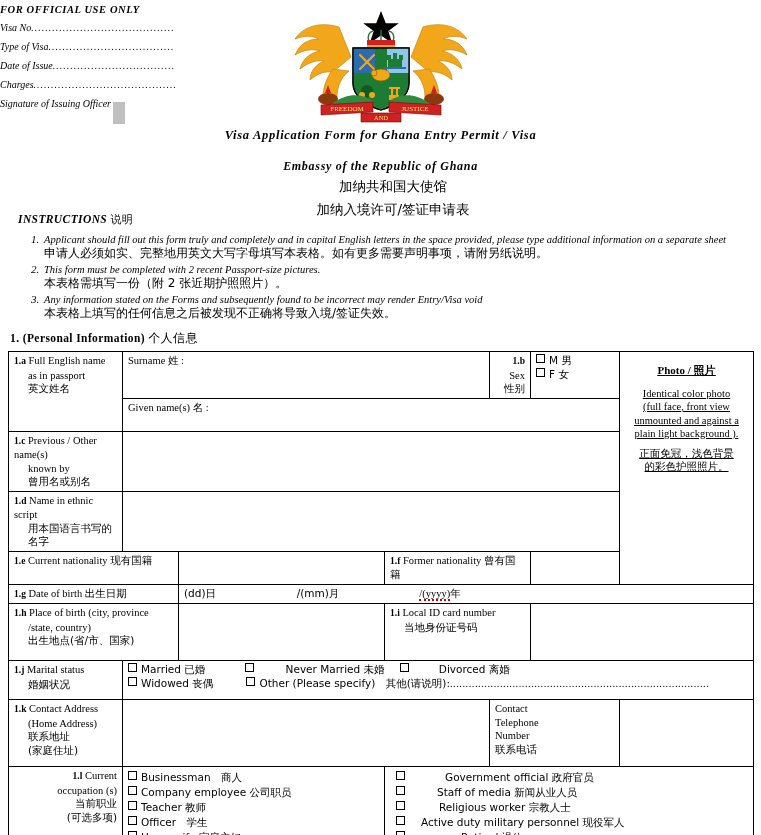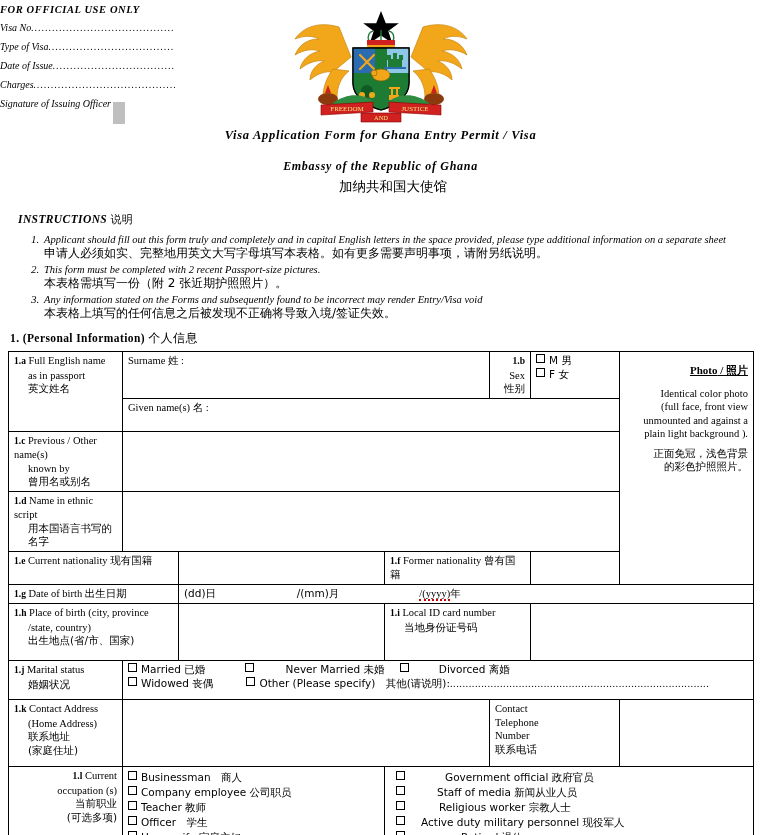--- a/index.html
+++ b/index.html
@@ -36,21 +36,21 @@
   table.form{position:absolute;left:8px;top:351px;width:745px;border-collapse:collapse;table-layout:fixed;}
   table.form td{border:1px solid #000;padding:2px 5px;vertical-align:top;font-size:10.5px;line-height:13.5px;margin-left:8px;}
   .cn{font-family:"DejaVu Sans",sans-serif;}
   .lbl{font-size:10.5px;line-height:14px;}
   .lbl .idx{font-weight:bold;font-size:9.5px;}
   .ind1{padding-left:14px;display:block;}
   .mid{vertical-align:middle;}
   .ctr{text-align:right;}
   .cbx{display:inline-block;width:7px;height:7px;border:1px solid #000;margin-right:4px;vertical-align:1px;}
   .cb-row{white-space:nowrap;}
-  .photo-cell{text-align:right;font-size:10px;line-height:13.5px;vertical-align:top;}
+  .photo-cell{text-align:center;font-size:10px;line-height:13.5px;vertical-align:top;text-decoration:underline;}
   .photo-cell .ph-title{font-weight:bold;text-decoration:underline;font-size:11px;display:block;margin:10px 0 9px;}
   .photo-cell .ph-title .cn{font-weight:bold;}
   .dotline{letter-spacing:.5px;}
   .occ-list div{margin:1.5px 0;white-space:nowrap;}
   .sp-red{border-bottom:2px dotted #c00;}
 </style>
 </head>
 <body>
 
 <div class="official">
@@ -148,20 +148,21 @@
   <text x="66" y="106" font-family="Liberation Serif, serif" font-size="7" fill="#F2E27A" text-anchor="middle">FREEDOM</text>
   <text x="134" y="106" font-family="Liberation Serif, serif" font-size="7" fill="#F2E27A" text-anchor="middle">JUSTICE</text>
   <text x="100" y="115" font-family="Liberation Serif, serif" font-size="6.5" fill="#F2E27A" text-anchor="middle">AND</text>
 </svg>
 </div>
 
 <div class="titles">
   <div class="t-en">Visa Application Form for Ghana Entry Permit / Visa</div>
   <div class="t-en2">Embassy of the Republic of Ghana</div>
   <div class="t-cn cn">加纳共和国大使馆</div>
+  <div class="t-cn cn">加纳入境许可/签证申请表</div>
 </div>
 
 <div class="instructions">
   <div class="ins-head">
     <span>INSTRUCTIONS</span>
     <span class="cn">说明</span>
   </div>
   <div class="ins-item">
     <div class="ins-num">1.</div>
     <div class="ins-body">

